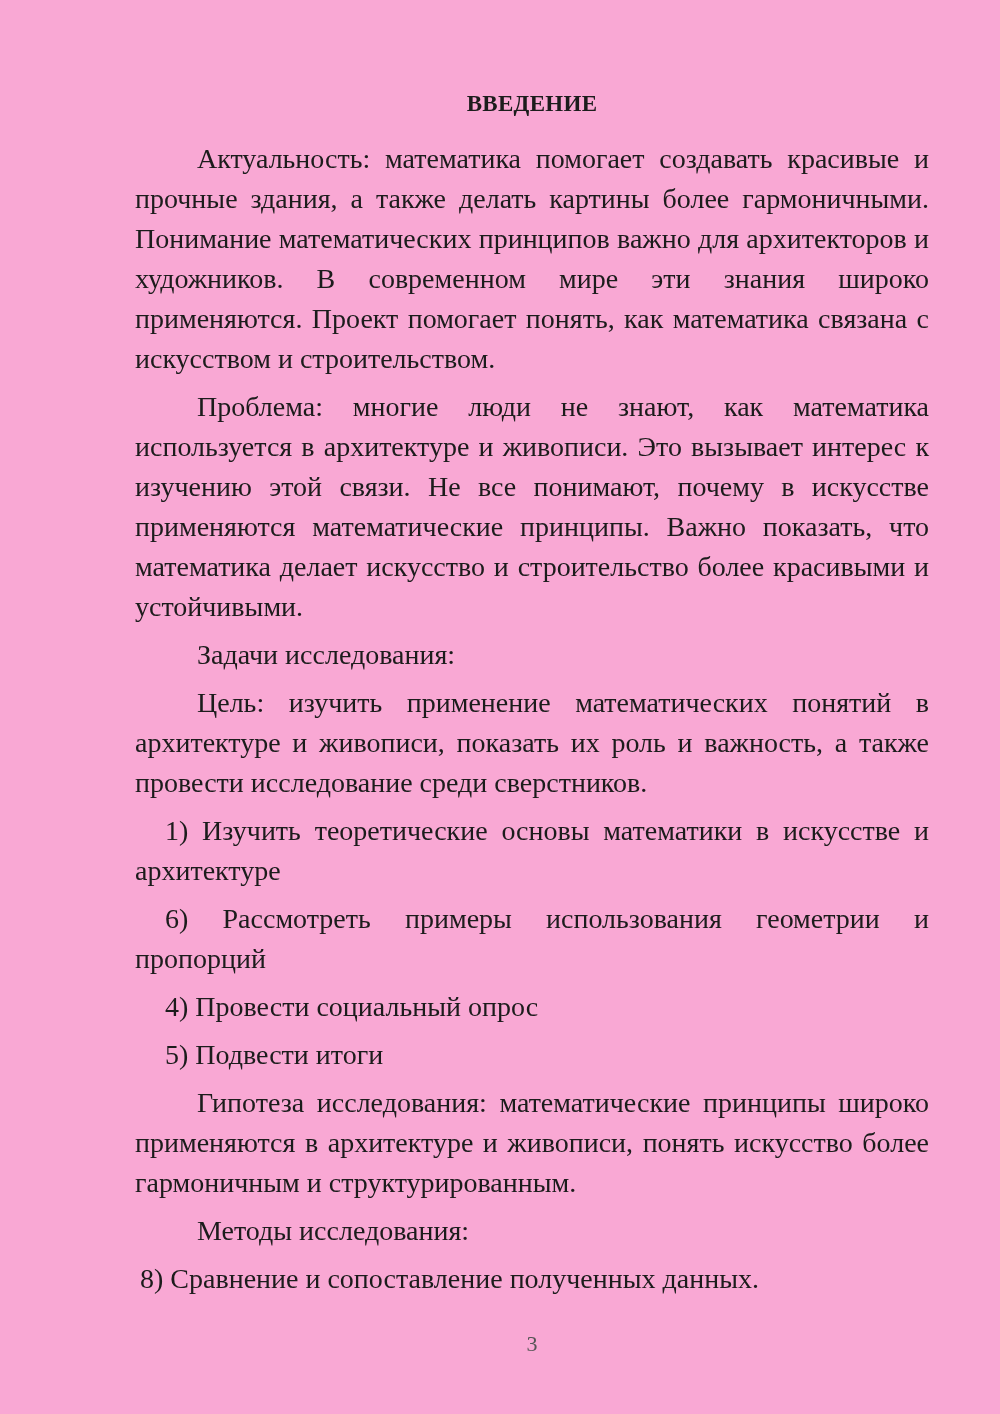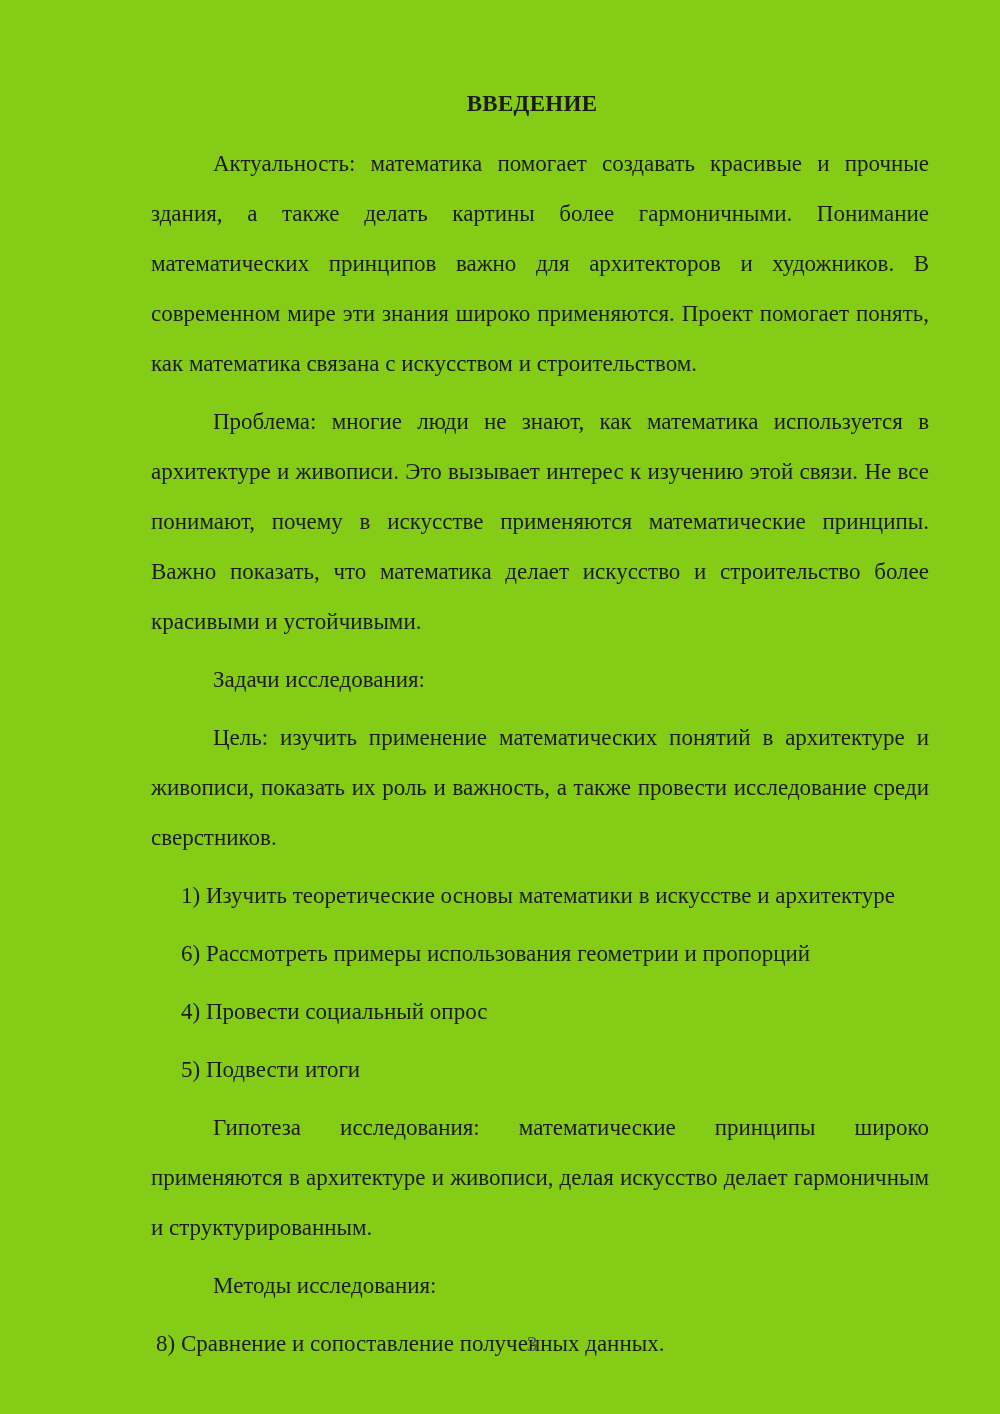--- a/index.html
+++ b/index.html
@@ -4,43 +4,43 @@
 <style>
   html, body {
     margin: 0;
     padding: 0;
     background: #ffffff;
   }
   .page {
     position: relative;
     width: 1000px;
     height: 1414px;
-    background: #84cc16;
+    background: #f9a8d4;
     font-family: "Liberation Serif", "DejaVu Serif", serif;
     color: #1c1c1c;
     overflow: hidden;
   }
   .content {
     position: absolute;
     left: 135px;
     top: 86px;
     width: 794px;
   }
   .title {
     margin: 0 0 16px 0;
     font-size: 23px;
     font-weight: bold;
     line-height: 36.5px;
     text-align: center;
     letter-spacing: 0.3px;
   }
   p.para {
-    margin: 0 0 8px 16px;
-    font-size: 23px;
-    line-height: 50px;
+    margin: 0 0 8px 0;
+    font-size: 28px;
+    line-height: 40px;
     text-align: justify;
     hyphens: none;
   }
   p.indent { text-indent: 62px; }
   p.task   { text-indent: 30px; }
   p.method { text-indent: 5px; }
   .page-number {
     position: absolute;
     left: 135px;
     width: 794px;
@@ -71,21 +71,21 @@
 
     <p class="para task">6) Рассмотреть примеры использования геометрии и пропорций</p>
 
 
     <p class="para task">4) Провести социальный опрос</p>
 
     <p class="para task">5) Подвести итоги</p>
 
 
 
-    <p class="para indent">Гипотеза исследования: математические принципы широко применяются в архитектуре и живописи, делая искусство делает гармоничным и структурированным.</p>
+    <p class="para indent">Гипотеза исследования: математические принципы широко применяются в архитектуре и живописи, понять искусство более гармоничным и структурированным.</p>
 
     <p class="para indent">Методы исследования:</p>
 
 
     <p class="para method">8) Сравнение и сопоставление полученных данных.</p>
 
   </div>
 
   <div class="page-number">3</div>
 </div>

